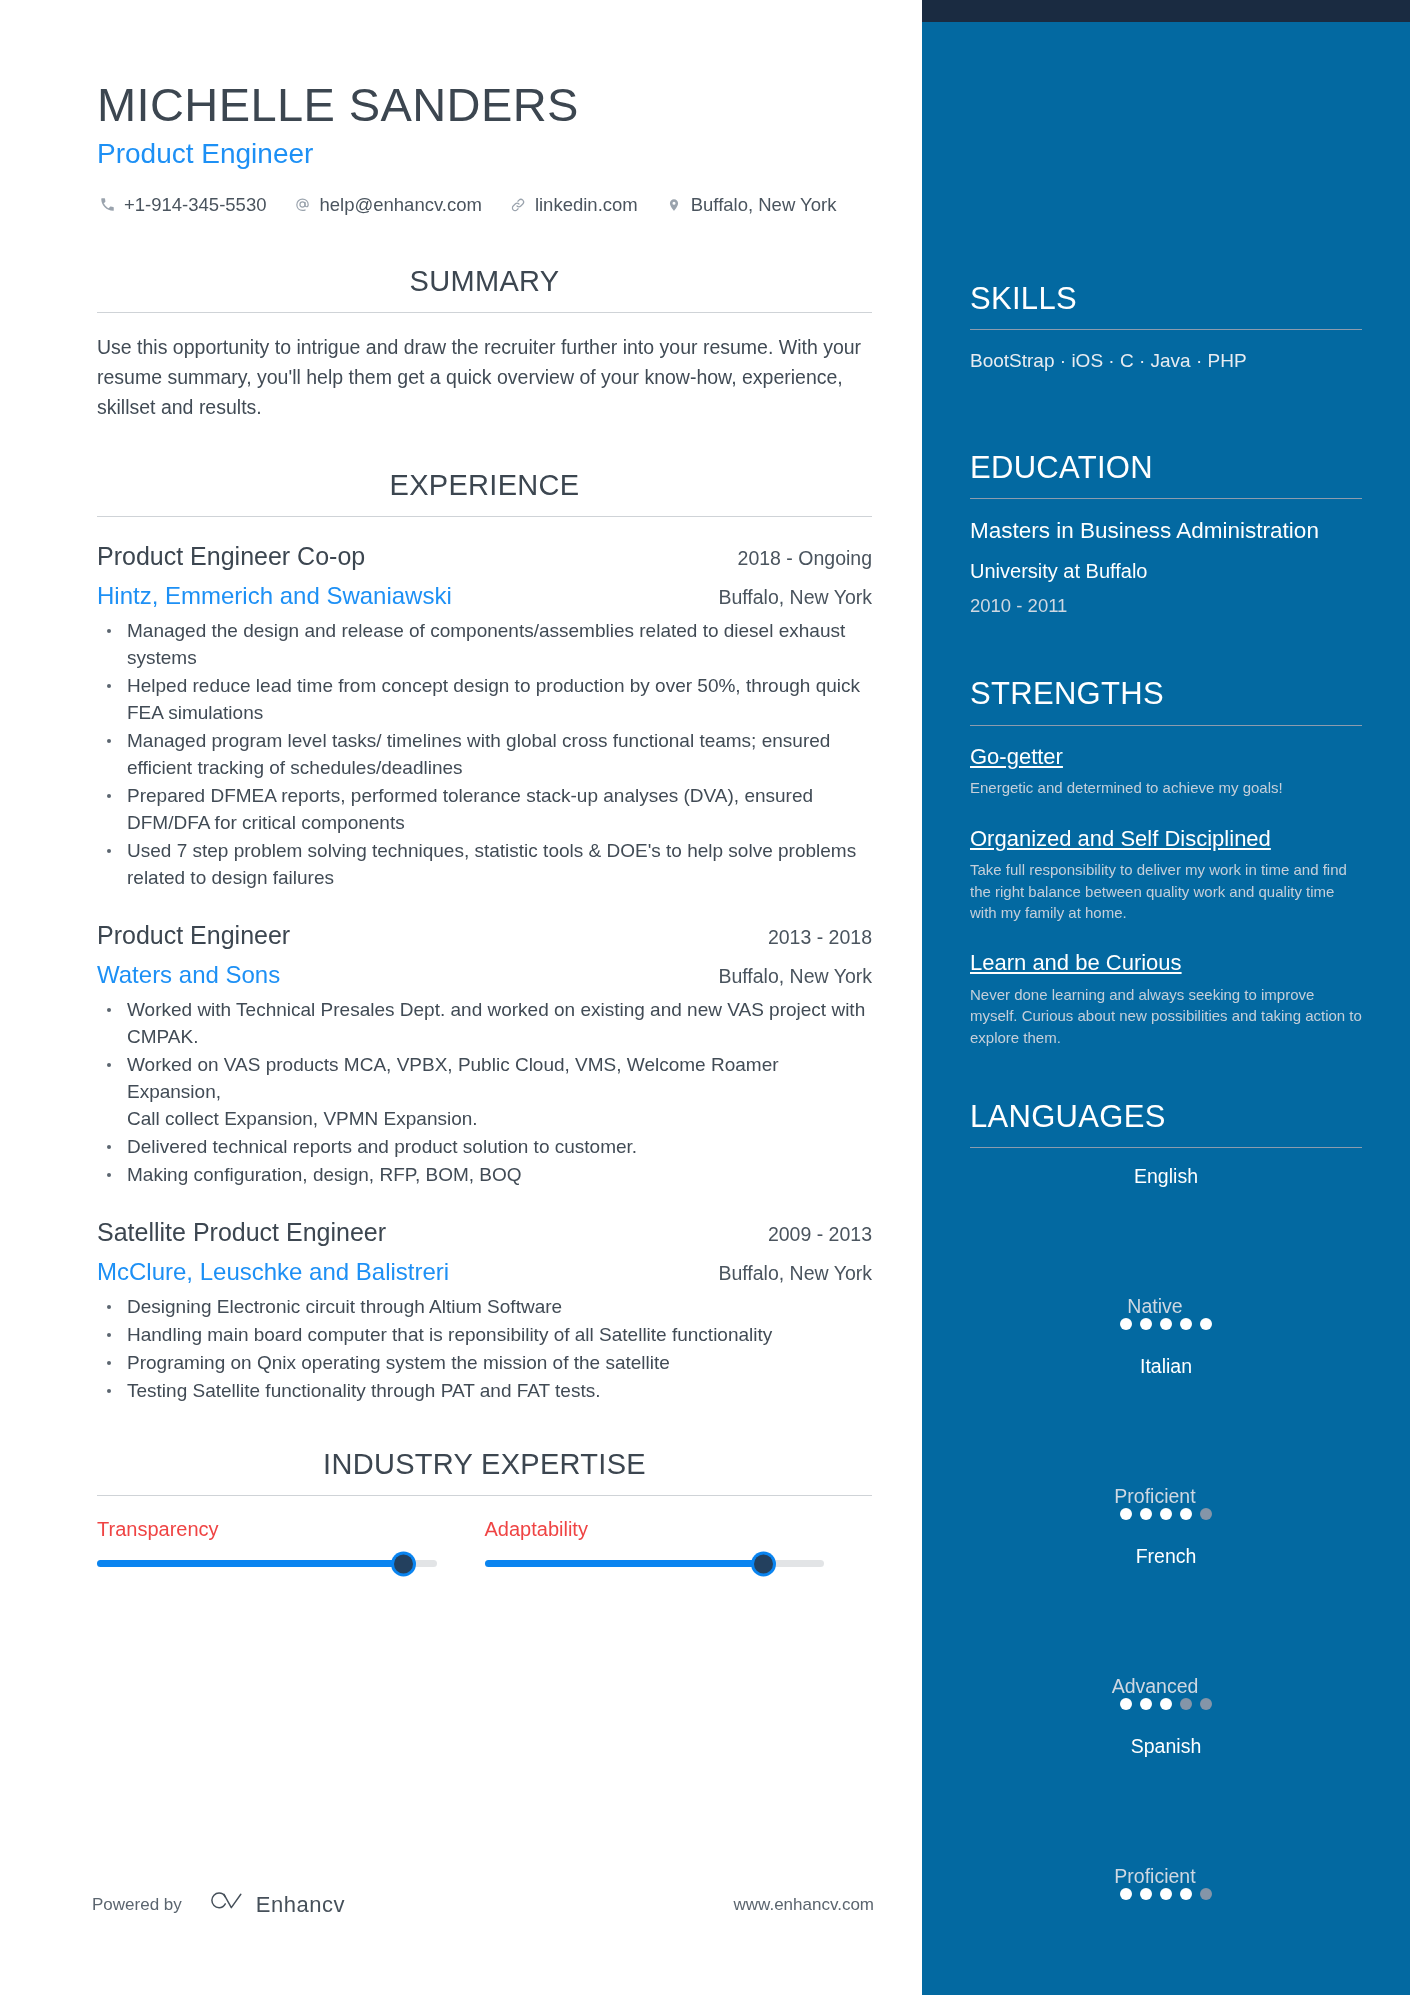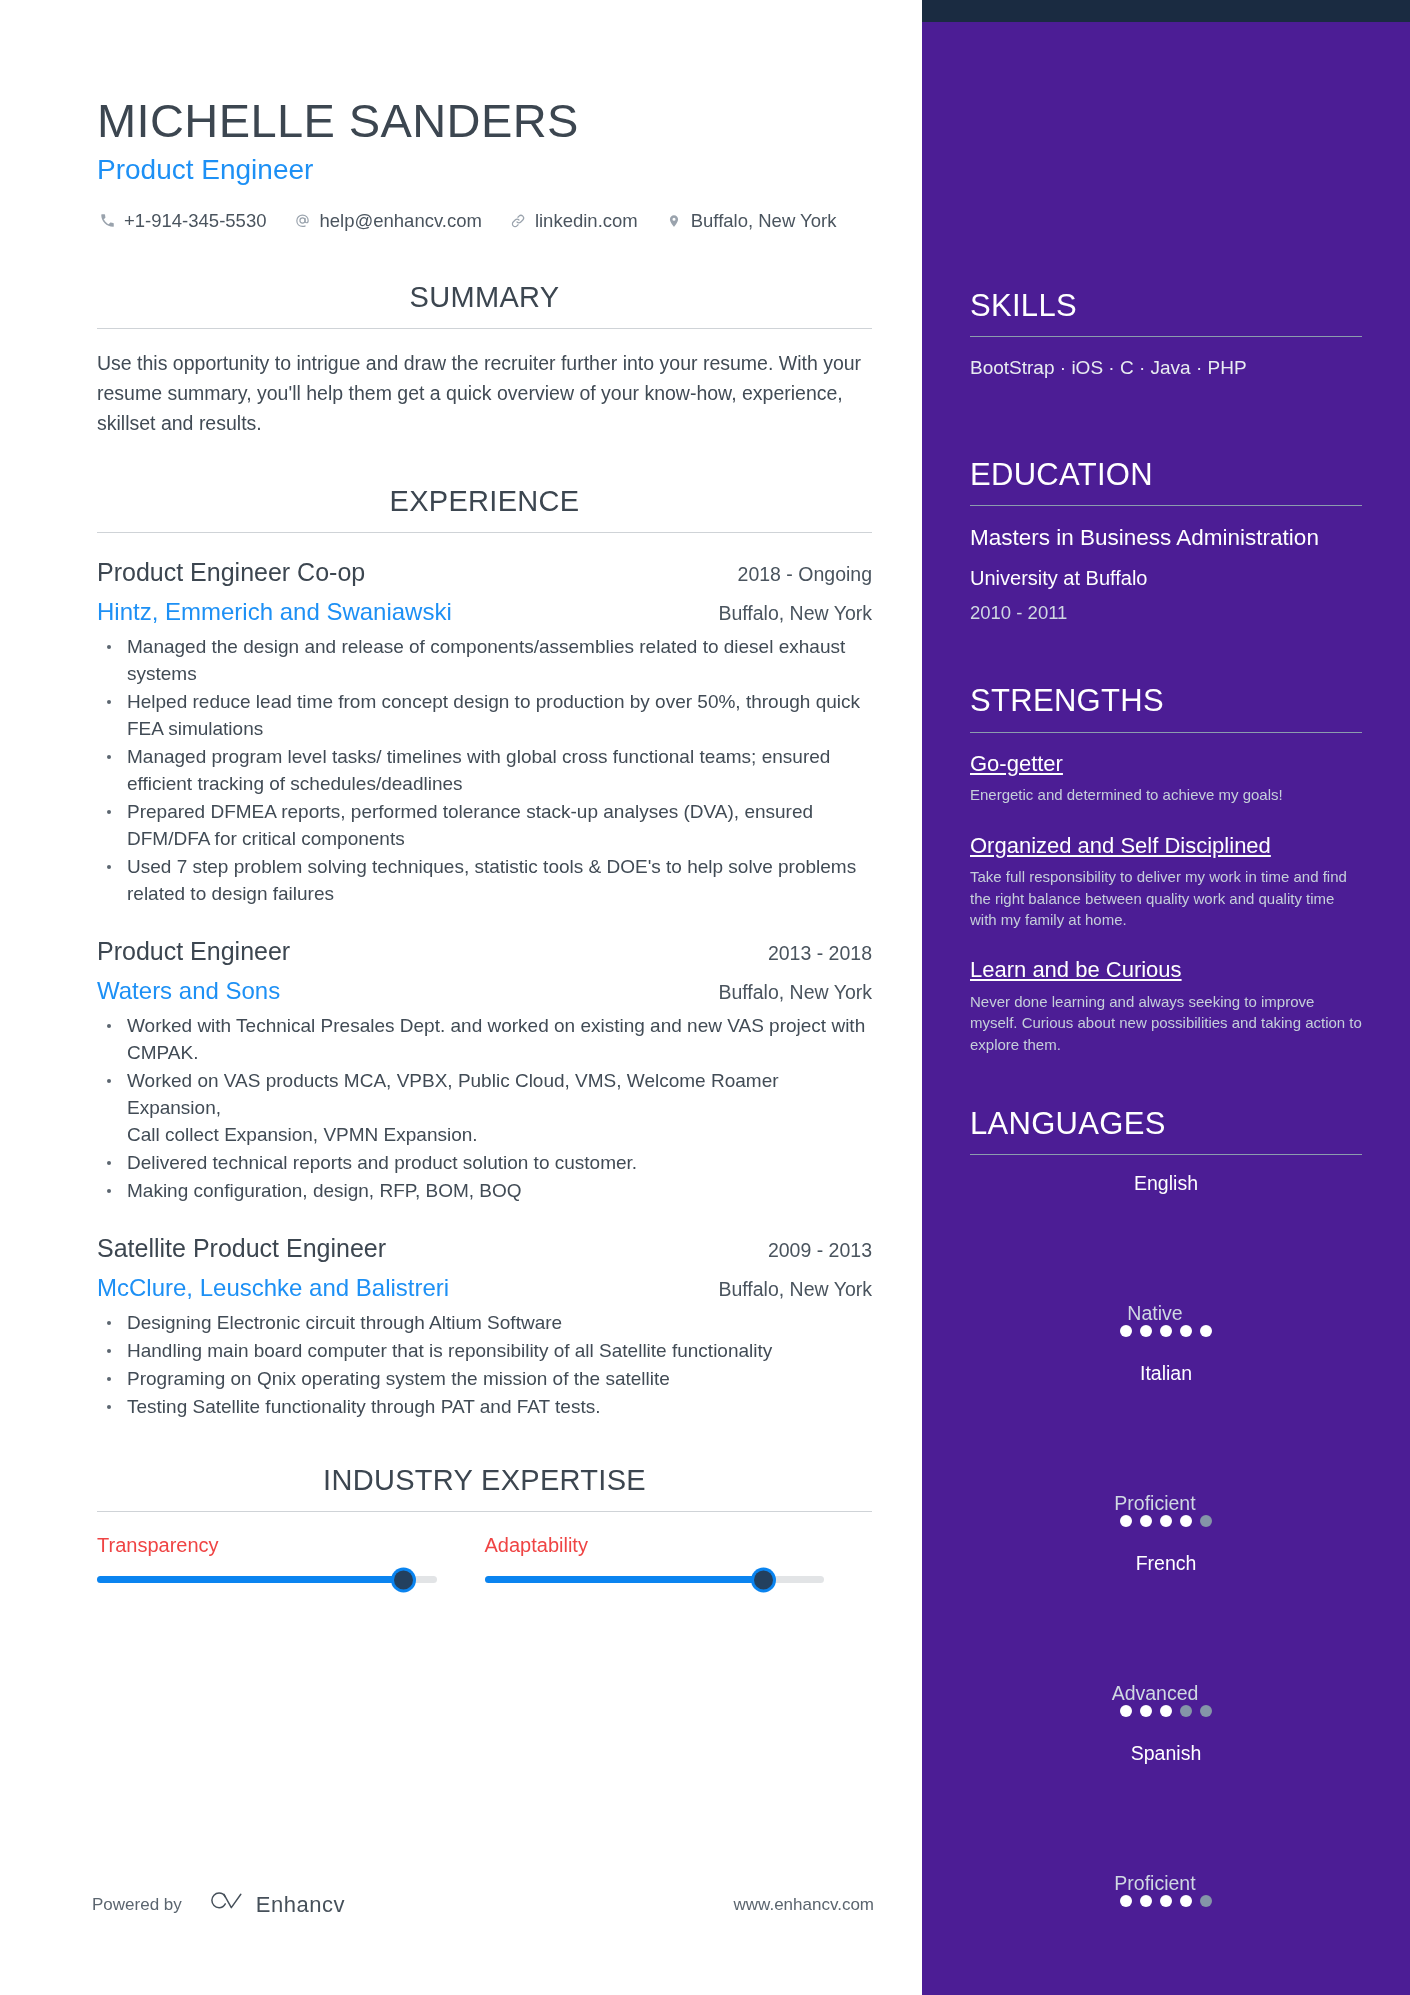--- a/index.html
+++ b/index.html
@@ -20,23 +20,23 @@
     box-sizing: border-box;
   }
 
   
   .sidebar {
     position: absolute;
     top: 0;
     right: 0;
     width: 488px;
     height: 1995px;
-    background: #4c1d95;
+    background: #0369a1;
     box-sizing: border-box;
-    padding: 15px 48px;
+    padding: 8px 48px;
   }
   .sidebar-topstrip {
     position: absolute;
     top: 0;
     left: 0;
     width: 488px;
     height: 22px;
     background: #1a2b41;
   }
 
@@ -123,21 +123,21 @@
     width: 12px;
     height: 12px;
     border-radius: 50%;
     background: #ffffff;
   }
   .ldot.off { background: #8495a8; }
 
   
   .main {
     position: absolute;
-    top: 16px;
+    top: 0;
     left: 0;
     width: 894px;
     box-sizing: border-box;
     padding-left: 97px;
     padding-right: 22px;
   }
 
   .name {
     font-size: 47px;
     font-weight: 400;

